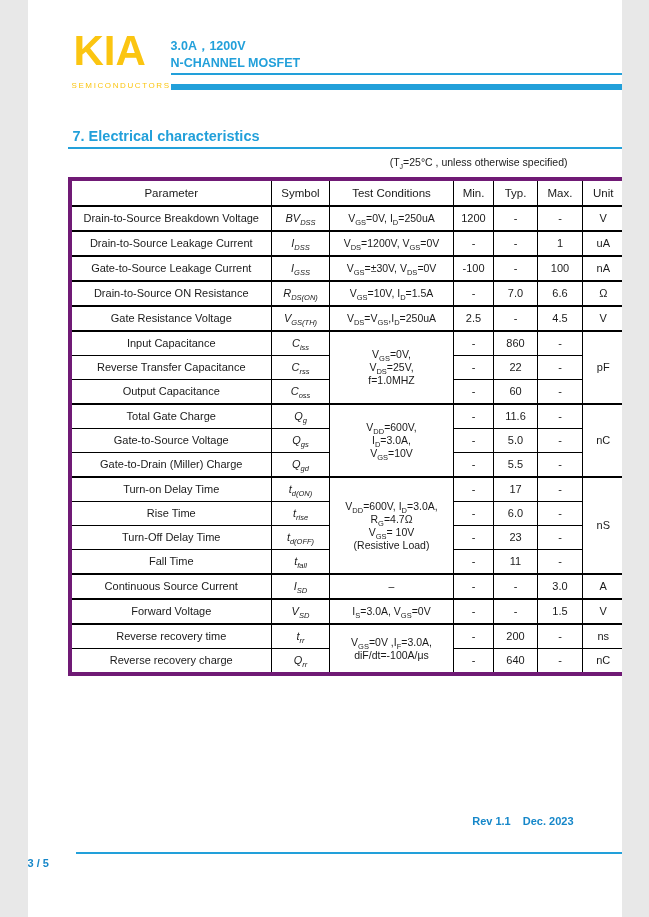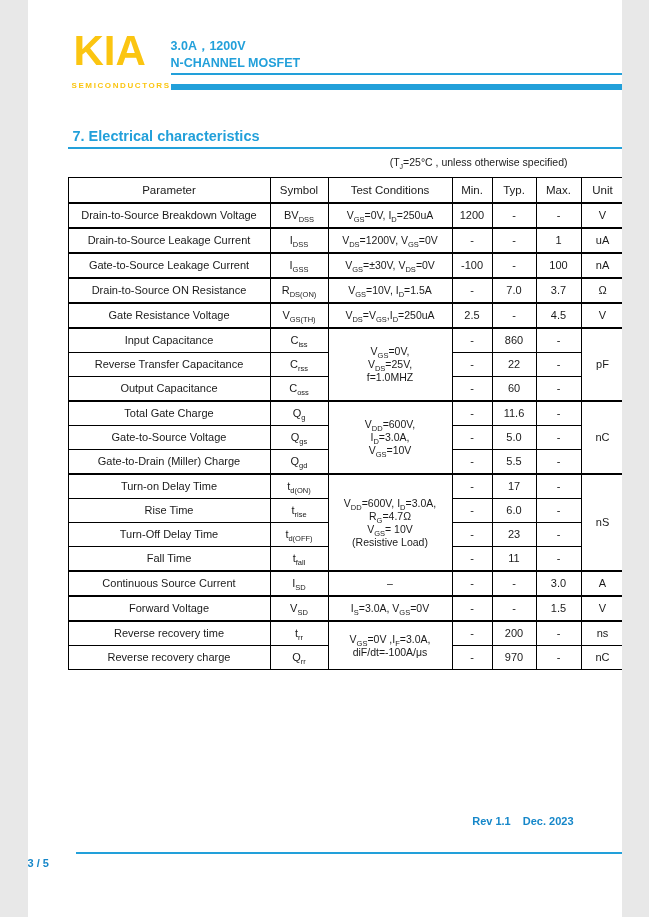--- a/index.html
+++ b/index.html
@@ -8,43 +8,43 @@
     --yellow:#FBC511;
     --ink:#1a1a1a;
   }
   html,body{margin:0;padding:0;background:#e8e8e8;}
   .page{
     position:relative;width:594px;height:917px;background:#ffffff;margin:0 auto;
     font-family:"Liberation Sans","DejaVu Sans",sans-serif;color:var(--ink);overflow:hidden;
   }
   
   .logo{position:absolute;left:46px;top:30px;font-size:42px;line-height:1;font-weight:bold;color:var(--yellow);letter-spacing:0px;}
-  .logo-sub{position:absolute;left:44px;top:81px;font-size:8px;font-weight:bold;color:var(--yellow);letter-spacing:1.6px;text-align:center;}
+  .logo-sub{position:absolute;left:44px;top:81px;font-size:8px;font-weight:normal;color:var(--yellow);letter-spacing:1.6px;text-align:center;}
   .spec{position:absolute;left:143px;top:38px;font-size:12.5px;line-height:17px;font-weight:bold;color:var(--accent);}
   .part-number{position:absolute;right:44px;top:42px;font-size:27px;color:var(--accent);letter-spacing:0.5px;}
   .head-rule-thin{position:absolute;left:143px;top:73px;width:463px;height:2px;background:var(--accent);}
   .head-rule-thick{position:absolute;left:143px;top:84px;width:463px;height:6px;background:var(--accent);}
   
   .section-title{position:absolute;left:45px;top:128px;font-size:14.5px;font-weight:bold;color:var(--accent);}
   .section-rule{position:absolute;left:40px;top:147px;width:556px;height:2px;background:var(--accent);}
   .note{position:absolute;right:54px;top:156px;font-size:10.5px;color:#222;}
   .note sub{font-size:7px;}
   
   table.ec{
     position:absolute;left:40px;top:177px;width:556px;
     border-collapse:collapse;table-layout:fixed;
     font-size:11px;color:var(--ink);
   }
   table.ec th,table.ec td{border:1px solid #000;padding:0 2px;text-align:center;vertical-align:middle;}
-  table.ec{border:1px solid #701a75;}
+  table.ec{border:4px solid #701a75;}
   table.ec thead th{height:24px;font-weight:normal;font-size:11.5px;border-bottom:2px solid #000;background:#fff;}
   table.ec tbody td{height:23px;line-height:13px;}
   table.ec tr.group-start td{border-top:2px solid #000;}
   td.c-param{text-align:left;padding-left:8px;font-size:11px;}
-  td.c-sym{font-size:11px;}
+  td.c-sym{font-size:11px;font-style:italic;}
   td.c-cond{font-size:10.5px;}
   td.c-num{font-size:11px;}
   td.c-unit{font-size:11px;}
   table.ec sub{font-size:7.5px;line-height:0;}
   
   .footer-rule{position:absolute;left:48px;top:852px;width:553px;height:2px;background:var(--accent);}
   .footer-page{position:absolute;left:0;top:857px;width:649px;font-size:11px;font-weight:bold;color:var(--accent-dark);}
   .footer-rev{position:absolute;right:48px;top:815px;font-size:11px;font-weight:bold;color:var(--accent-dark);}
   .footer-rev span{margin-left:12px;}
 </style>
@@ -114,21 +114,21 @@
           <td class="c-num">-</td>
           <td class="c-num">100</td>
           <td class="c-unit">nA</td>
         </tr>
         <tr class="group-start">
           <td class="c-param">Drain-to-Source ON Resistance</td>
           <td class="c-sym">R<sub>DS(ON)</sub></td>
           <td class="c-cond">V<sub>GS</sub>=10V, I<sub>D</sub>=1.5A</td>
           <td class="c-num">-</td>
           <td class="c-num">7.0</td>
-          <td class="c-num">3.7</td>
+          <td class="c-num">6.6</td>
           <td class="c-unit">Ω</td>
         </tr>
         <tr class="group-start">
           <td class="c-param">Gate Resistance Voltage</td>
           <td class="c-sym">V<sub>GS(TH)</sub></td>
           <td class="c-cond">V<sub>DS</sub>=V<sub>GS</sub>,I<sub>D</sub>=250uA</td>
           <td class="c-num">2.5</td>
           <td class="c-num">-</td>
           <td class="c-num">4.5</td>
           <td class="c-unit">V</td>
@@ -233,21 +233,21 @@
           <td class="c-cond" rowspan="2">V<sub>GS</sub>=0V ,I<sub>F</sub>=3.0A,<br>diF/dt=-100A/μs</td>
           <td class="c-num">-</td>
           <td class="c-num">200</td>
           <td class="c-num">-</td>
           <td class="c-unit">ns</td>
         </tr>
         <tr>
           <td class="c-param">Reverse recovery charge</td>
           <td class="c-sym">Q<sub>rr</sub></td>
           <td class="c-num">-</td>
-          <td class="c-num">970</td>
+          <td class="c-num">640</td>
           <td class="c-num">-</td>
           <td class="c-unit">nC</td>
         </tr>
       </tbody>
   </table>
 
   <div class="footer-rule"></div>
   <div class="footer-page">3 / 5</div>
   <div class="footer-rev">
     <b>Rev 1.1</b><span>Dec. 2023</span>

